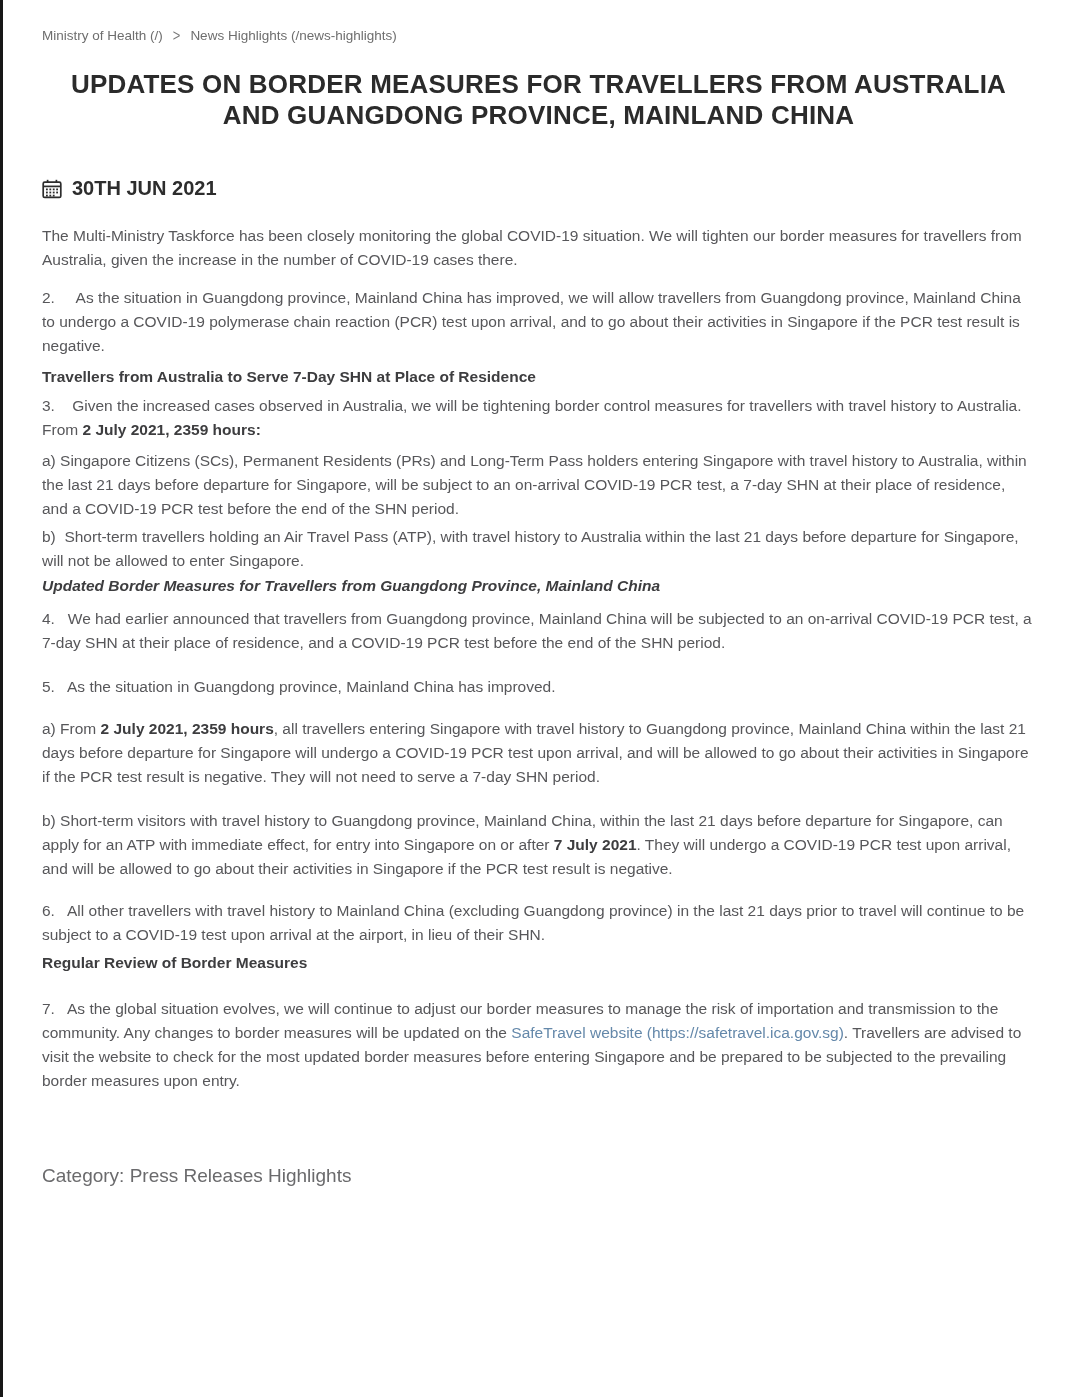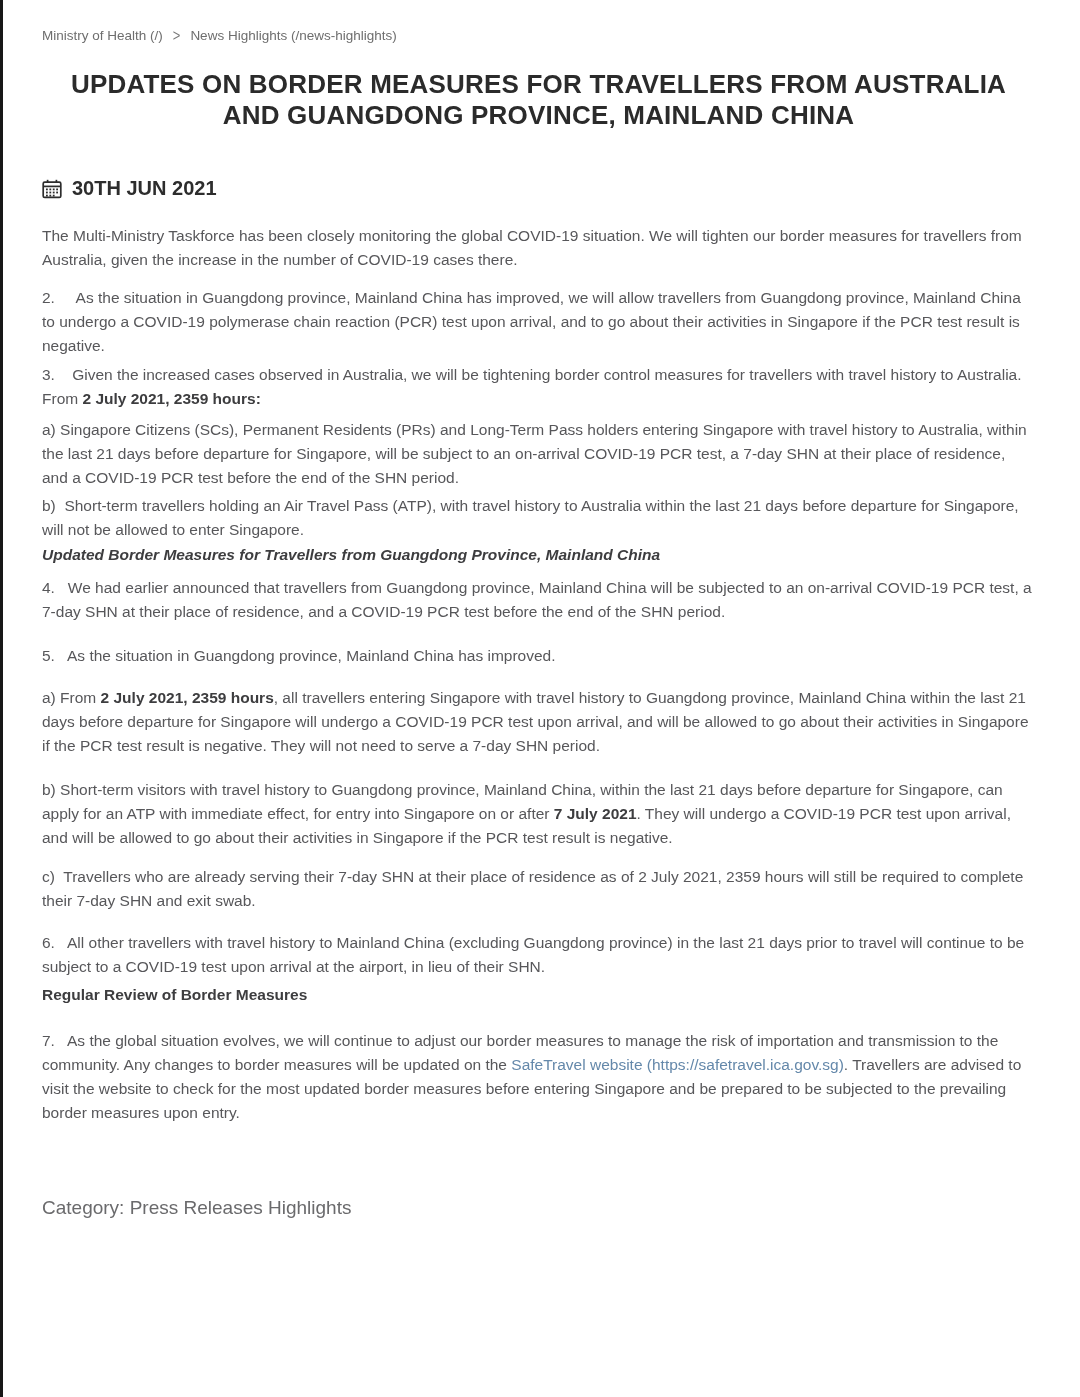--- a/index.html
+++ b/index.html
@@ -115,30 +115,30 @@
             <rect x="10.8" y="15.7" width="1.8" height="1.8"></rect>
         </g>
       </svg>
     </span>
     <span>30TH JUN 2021</span>
   </div>
 
   <p class="para mt24"><span>The Multi-Ministry Taskforce has been closely monitoring the global COVID-19 situation. We will tighten our border measures for travellers from Australia, given the increase in the number of COVID-19 cases there.</span></p>
   <p class="para mt14"><span>2.&nbsp;&nbsp;&nbsp;&nbsp; As the situation in Guangdong province, Mainland China has improved, we will allow travellers from Guangdong province, Mainland China to undergo a COVID-19 polymerase chain reaction (PCR) test upon arrival, and to go about their activities in Singapore if the PCR test result is negative.</span></p>
 
+  <h3 class="subhead mt7">Travellers from Australia to Serve 7-Day SHN at Place of Residence</h3>
   <p class="para mt5"><span>3.&nbsp;&nbsp;&nbsp;&nbsp;Given the increased cases observed in Australia, we will be tightening border control measures for travellers with travel history to Australia. From </span><span class="seg-b">2 July 2021, 2359 hours:</span></p>
   <p class="para mt7"><span>a) Singapore Citizens (SCs), Permanent Residents (PRs) and Long-Term Pass holders entering Singapore with travel history to Australia, within the last 21 days before departure for Singapore, will be subject to an on-arrival COVID-19 PCR test, a 7-day SHN at their place of residence, and a COVID-19 PCR test before the end of the SHN period.</span></p>
   <p class="para mt4"><span>b)&nbsp; Short-term travellers holding an Air Travel Pass (ATP), with travel history to Australia within the last 21 days before departure for Singapore, will </span><span class="seg-u">not</span><span> be allowed to enter Singapore.</span></p>
 
   <h3 class="subhead mt17">Updated Border Measures for Travellers from Guangdong Province, Mainland China</h3>
   <p class="para mt19"><span>4.&nbsp;&nbsp; We had earlier announced that travellers from Guangdong province, Mainland China will be subjected to an on-arrival COVID-19 PCR test, a 7-day SHN at their place of residence, and a COVID-19 PCR test before the end of the SHN period.</span></p>
   <p class="para mt20"><span>5.&nbsp;&nbsp; As the situation in Guangdong province, Mainland China has improved.</span></p>
   <p class="para mt18"><span>a) From </span><span class="seg-b">2 July 2021, 2359 hours</span><span>, all travellers entering Singapore with travel history to Guangdong province, Mainland China within the last 21 days before departure for Singapore will undergo a COVID-19 PCR test upon arrival, and will be allowed to go about their activities in Singapore if the PCR test result is negative. They will not need to serve a 7-day SHN period.</span></p>
   <p class="para mt20"><span>b) Short-term visitors with travel history to Guangdong province, Mainland China, within the last 21 days before departure for Singapore, can apply for an ATP with immediate effect, for entry into Singapore on or after </span><span class="seg-b">7 July 2021</span><span>. They will undergo a COVID-19 PCR test upon arrival, and will be allowed to go about their activities in Singapore if the PCR test result is negative.</span></p>
-  <p class="para mt15"><span>c)&nbsp; Travellers who are already serving their 7-day SHN at their place of residence as of 2 July 2021, 2359 hours will still be required to complete their 7-day SHN and exit swab.</span></p>
   <p class="para mt18"><span>6.&nbsp;&nbsp; All other travellers with travel history to Mainland China (excluding Guangdong province) in the last 21 days prior to travel will continue to be subject to a COVID-19 test upon arrival at the airport, in lieu of their SHN.</span></p>
 
   <h3 class="subhead mt4">Regular Review of Border Measures</h3>
   <p class="para mt22"><span>7.&nbsp;&nbsp; As the global situation evolves, we will continue to adjust our border measures to manage the risk of importation and transmission to the community. Any changes to border measures will be updated on the </span><a class="seg-link">SafeTravel website (https://safetravel.ica.gov.sg)</a><span>. Travellers are advised to visit the website to check for the most updated border measures before entering Singapore and be prepared to be subjected to the prevailing border measures upon entry.</span></p>
 
 
   <div class="category mt72">
     <span>Category:</span>
     <a>Press Releases Highlights</a>
   </div>

